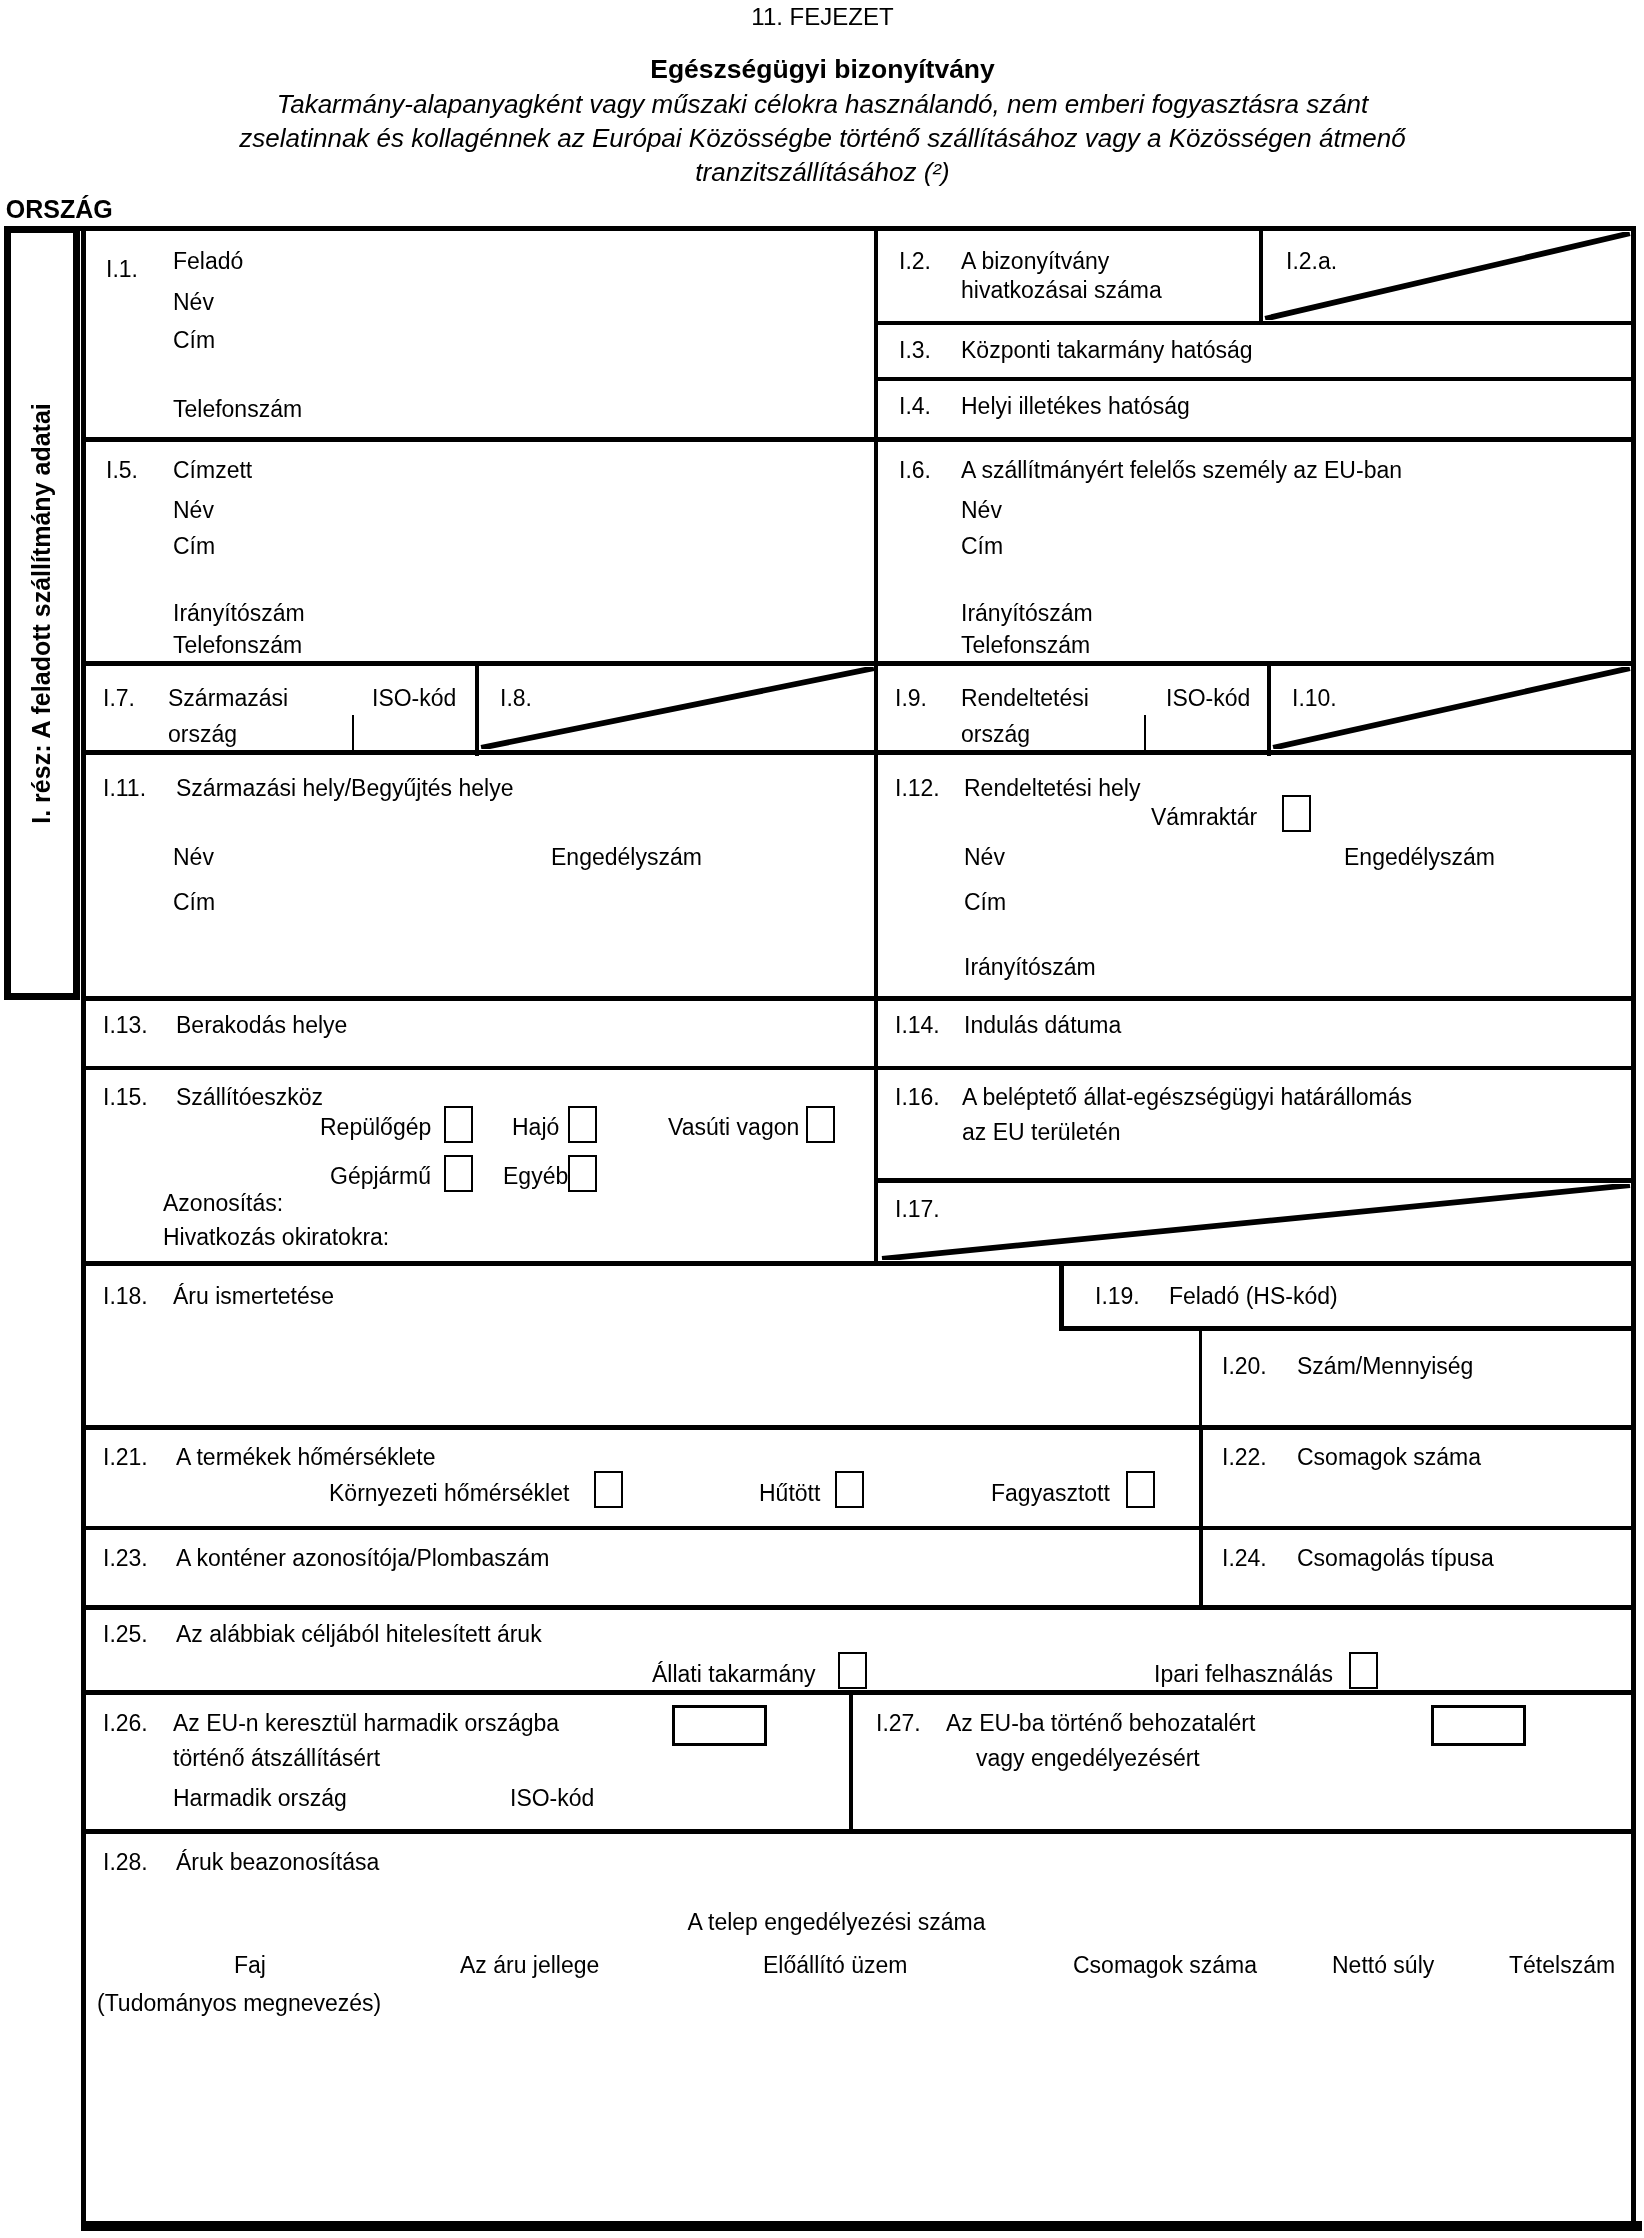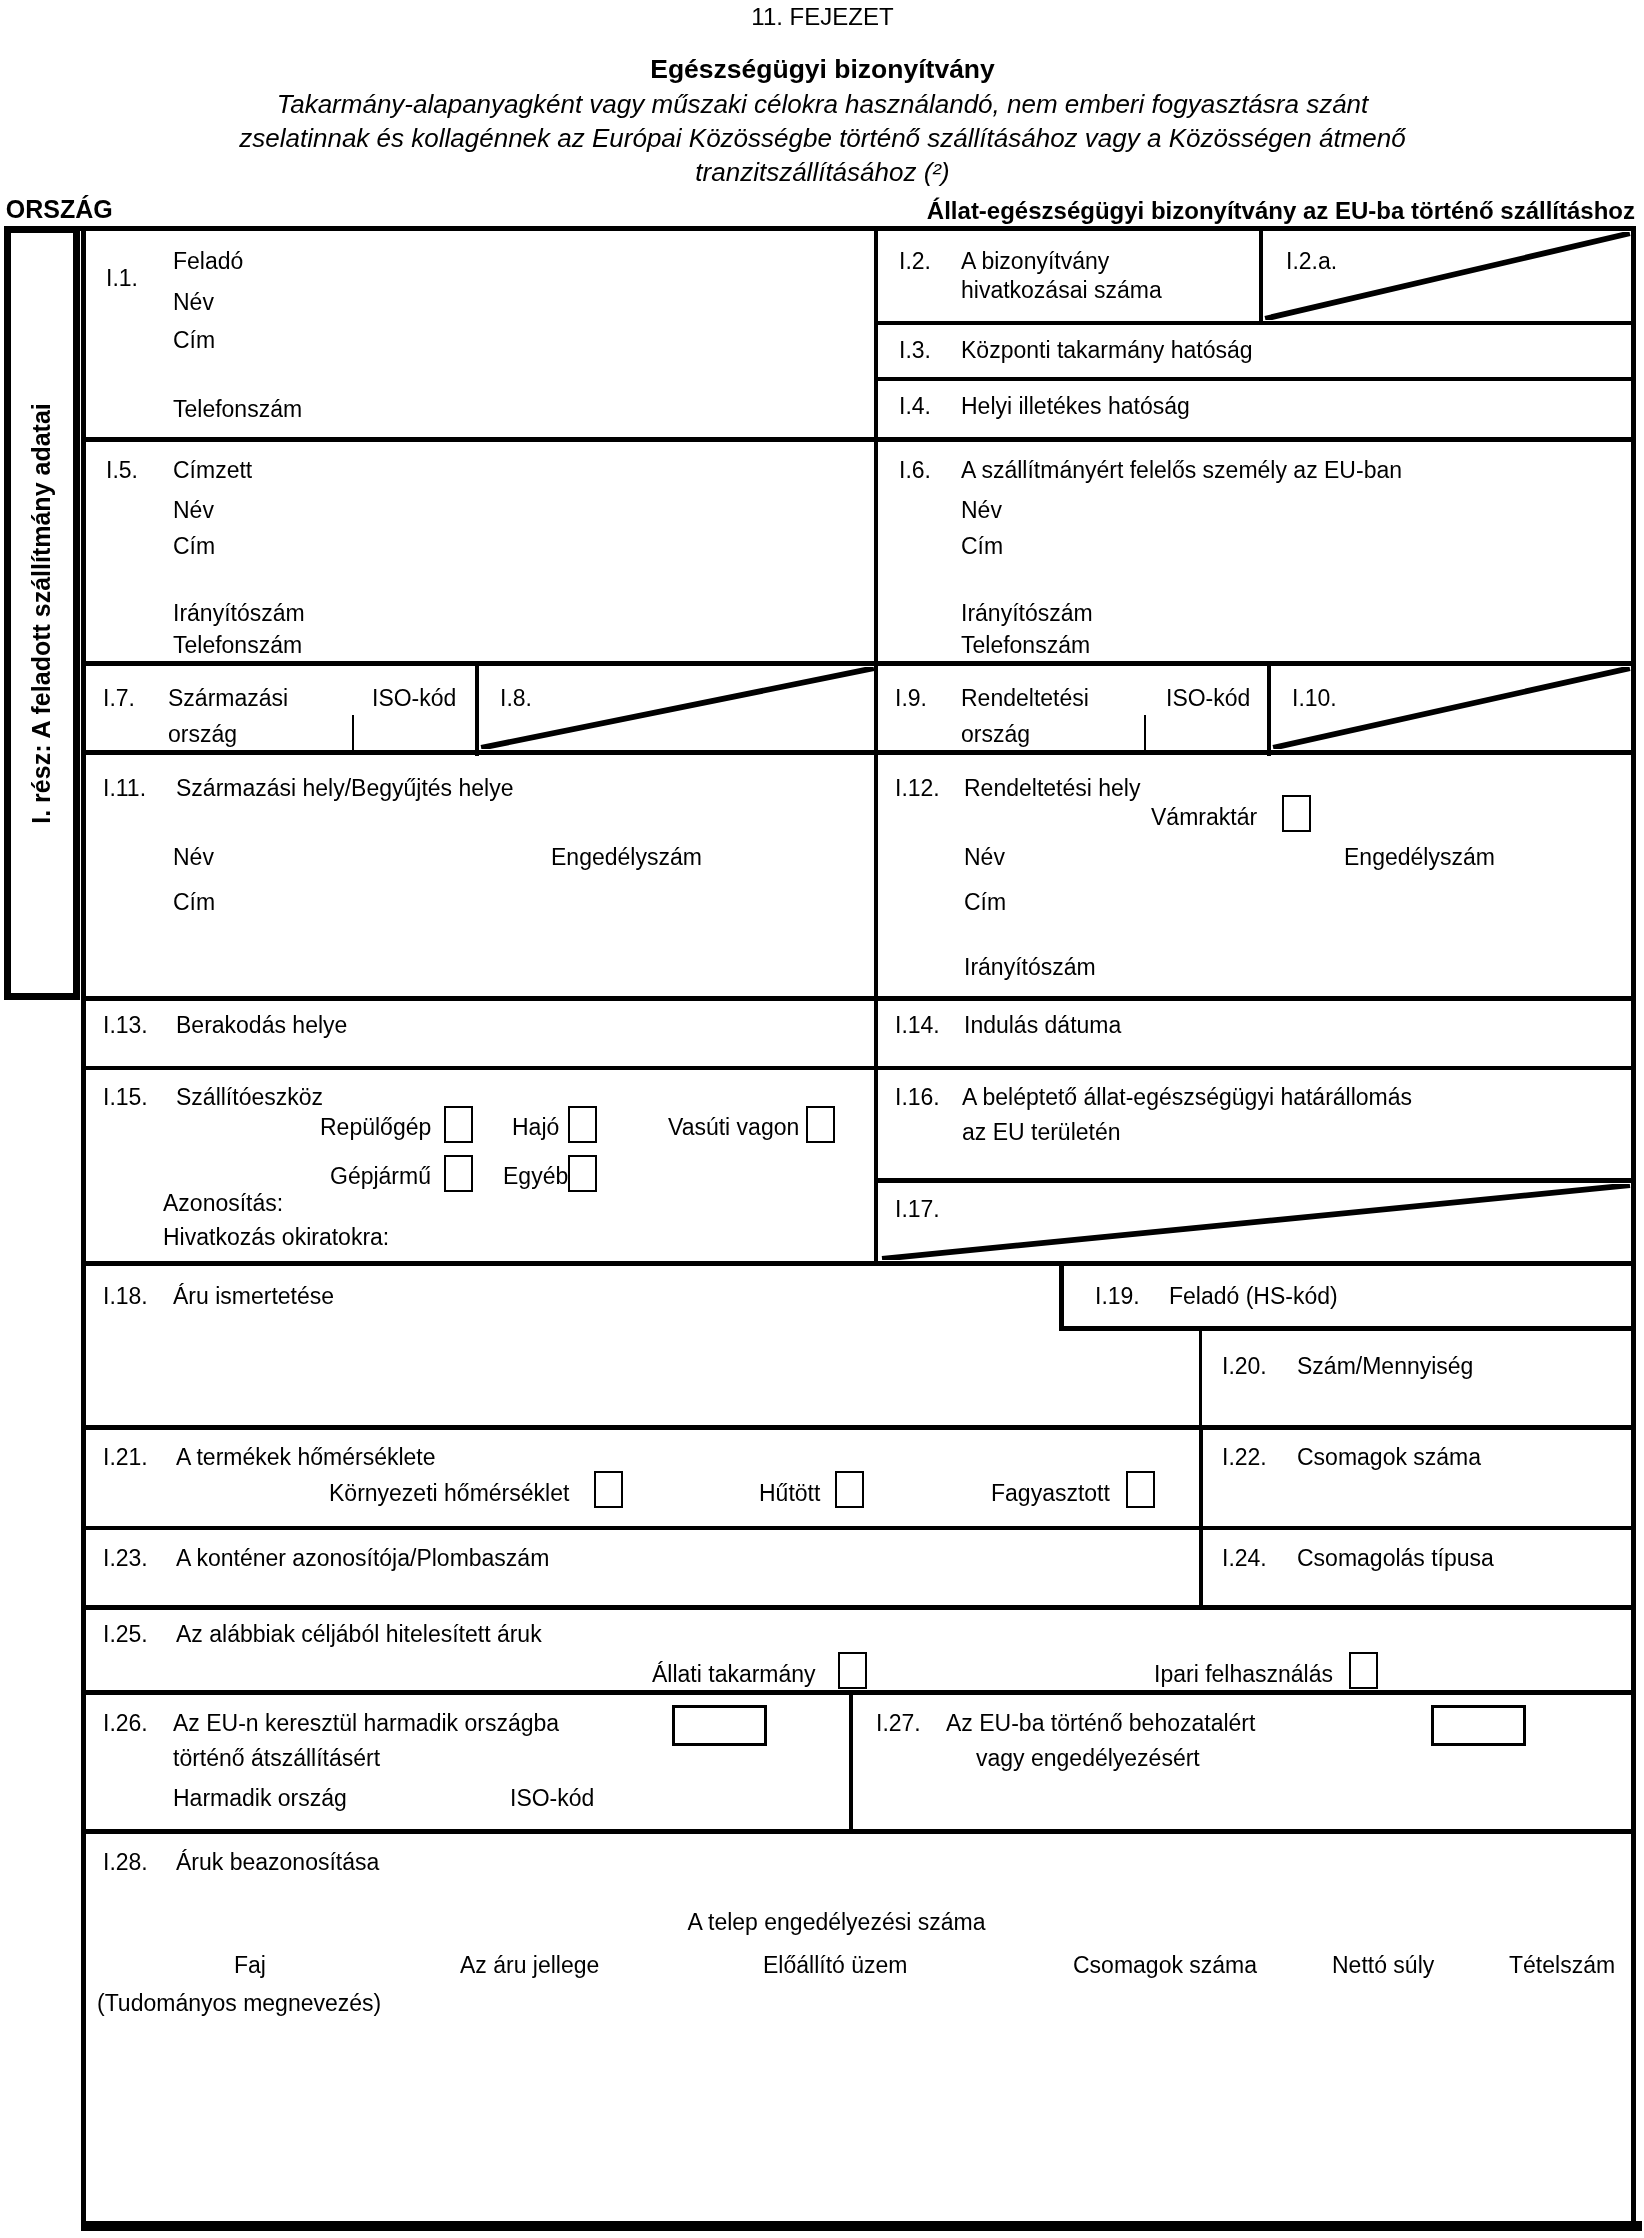--- a/index.html
+++ b/index.html
@@ -31,21 +31,20 @@
 
 <div id="page">
 
   <div class="t center" style="top:2.3px;font-size:24px;">11. FEJEZET</div>
   <div class="t center b" style="top:53px;font-size:26.5px;">Egészségügyi bizonyítvány</div>
   <div class="t center i" style="top:88px;font-size:26px;">Takarmány-alapanyagként vagy műszaki célokra használandó, nem emberi fogyasztásra szánt</div>
   <div class="t center i" style="top:122px;font-size:26px;">zselatinnak és kollagénnek az Európai Közösségbe történő szállításához vagy a Közösségen átmenő</div>
   <div class="t center i" style="top:156px;font-size:26px;">tranzitszállításához (²)</div>
 
   <div class="t b" style="left:5.8px;top:194px;font-size:25px;">ORSZÁG</div>
-  <div class="t b" style="left:0;width:1635px;top:196px;font-size:24px;text-align:right;">Állat-egészségügyi bizonyítvány az EU-ba történő szállításhoz</div>
 
   <div class="sidebar">
     <span>I. rész: A feladott szállítmány adatai</span>
   </div>
 
   <div class="hl" style="left:3.5px;top:226px;width:1632px;height:5.2px;"></div>
   <div class="hl" style="left:876px;top:321px;width:760px;height:4px;"></div>
   <div class="hl" style="left:876px;top:377px;width:760px;height:3.5px;"></div>
   <div class="hl" style="left:82px;top:437px;width:1553px;height:5.2px;"></div>
   <div class="hl" style="left:82px;top:661px;width:1553px;height:5.2px;"></div>
@@ -87,21 +86,21 @@
   <svg style="left:480px;top:667px;" width="395" height="82" viewBox="0 0 684 142">
       <line x1="2" y1="140" x2="682" y2="2" stroke="#000" stroke-width="10"></line>
     </svg>
   <svg style="left:1272px;top:667px;" width="359" height="82" viewBox="0 0 622 142">
       <line x1="2" y1="140" x2="620" y2="2" stroke="#000" stroke-width="10"></line>
     </svg>
   <svg style="left:880px;top:1184px;" width="752" height="76" viewBox="0 0 1303 132">
       <line x1="2" y1="130" x2="1301" y2="2" stroke="#000" stroke-width="10"></line>
     </svg>
 
-  <div class="t" style="left:106px;top:264px;">I.1.</div>
+  <div class="t" style="left:106px;top:255px;">I.1.</div>
   <div class="t" style="left:173px;top:247px;">Feladó</div>
   <div class="t" style="left:173px;top:288px;">Név</div>
   <div class="t" style="left:173px;top:326px;">Cím</div>
   <div class="t" style="left:173px;top:395px;">Telefonszám</div>
 
   <div class="t" style="left:899px;top:247px;">I.2.</div>
   <div class="t wrap" style="left:961px;top:247px;width:271px;">A bizonyítvány hivatkozásai száma</div>
   <div class="t" style="left:1286px;top:247px;">I.2.a.</div>
   <div class="t" style="left:899px;top:336px;">I.3.</div>
   <div class="t" style="left:961px;top:336px;">Központi takarmány hatóság</div>

